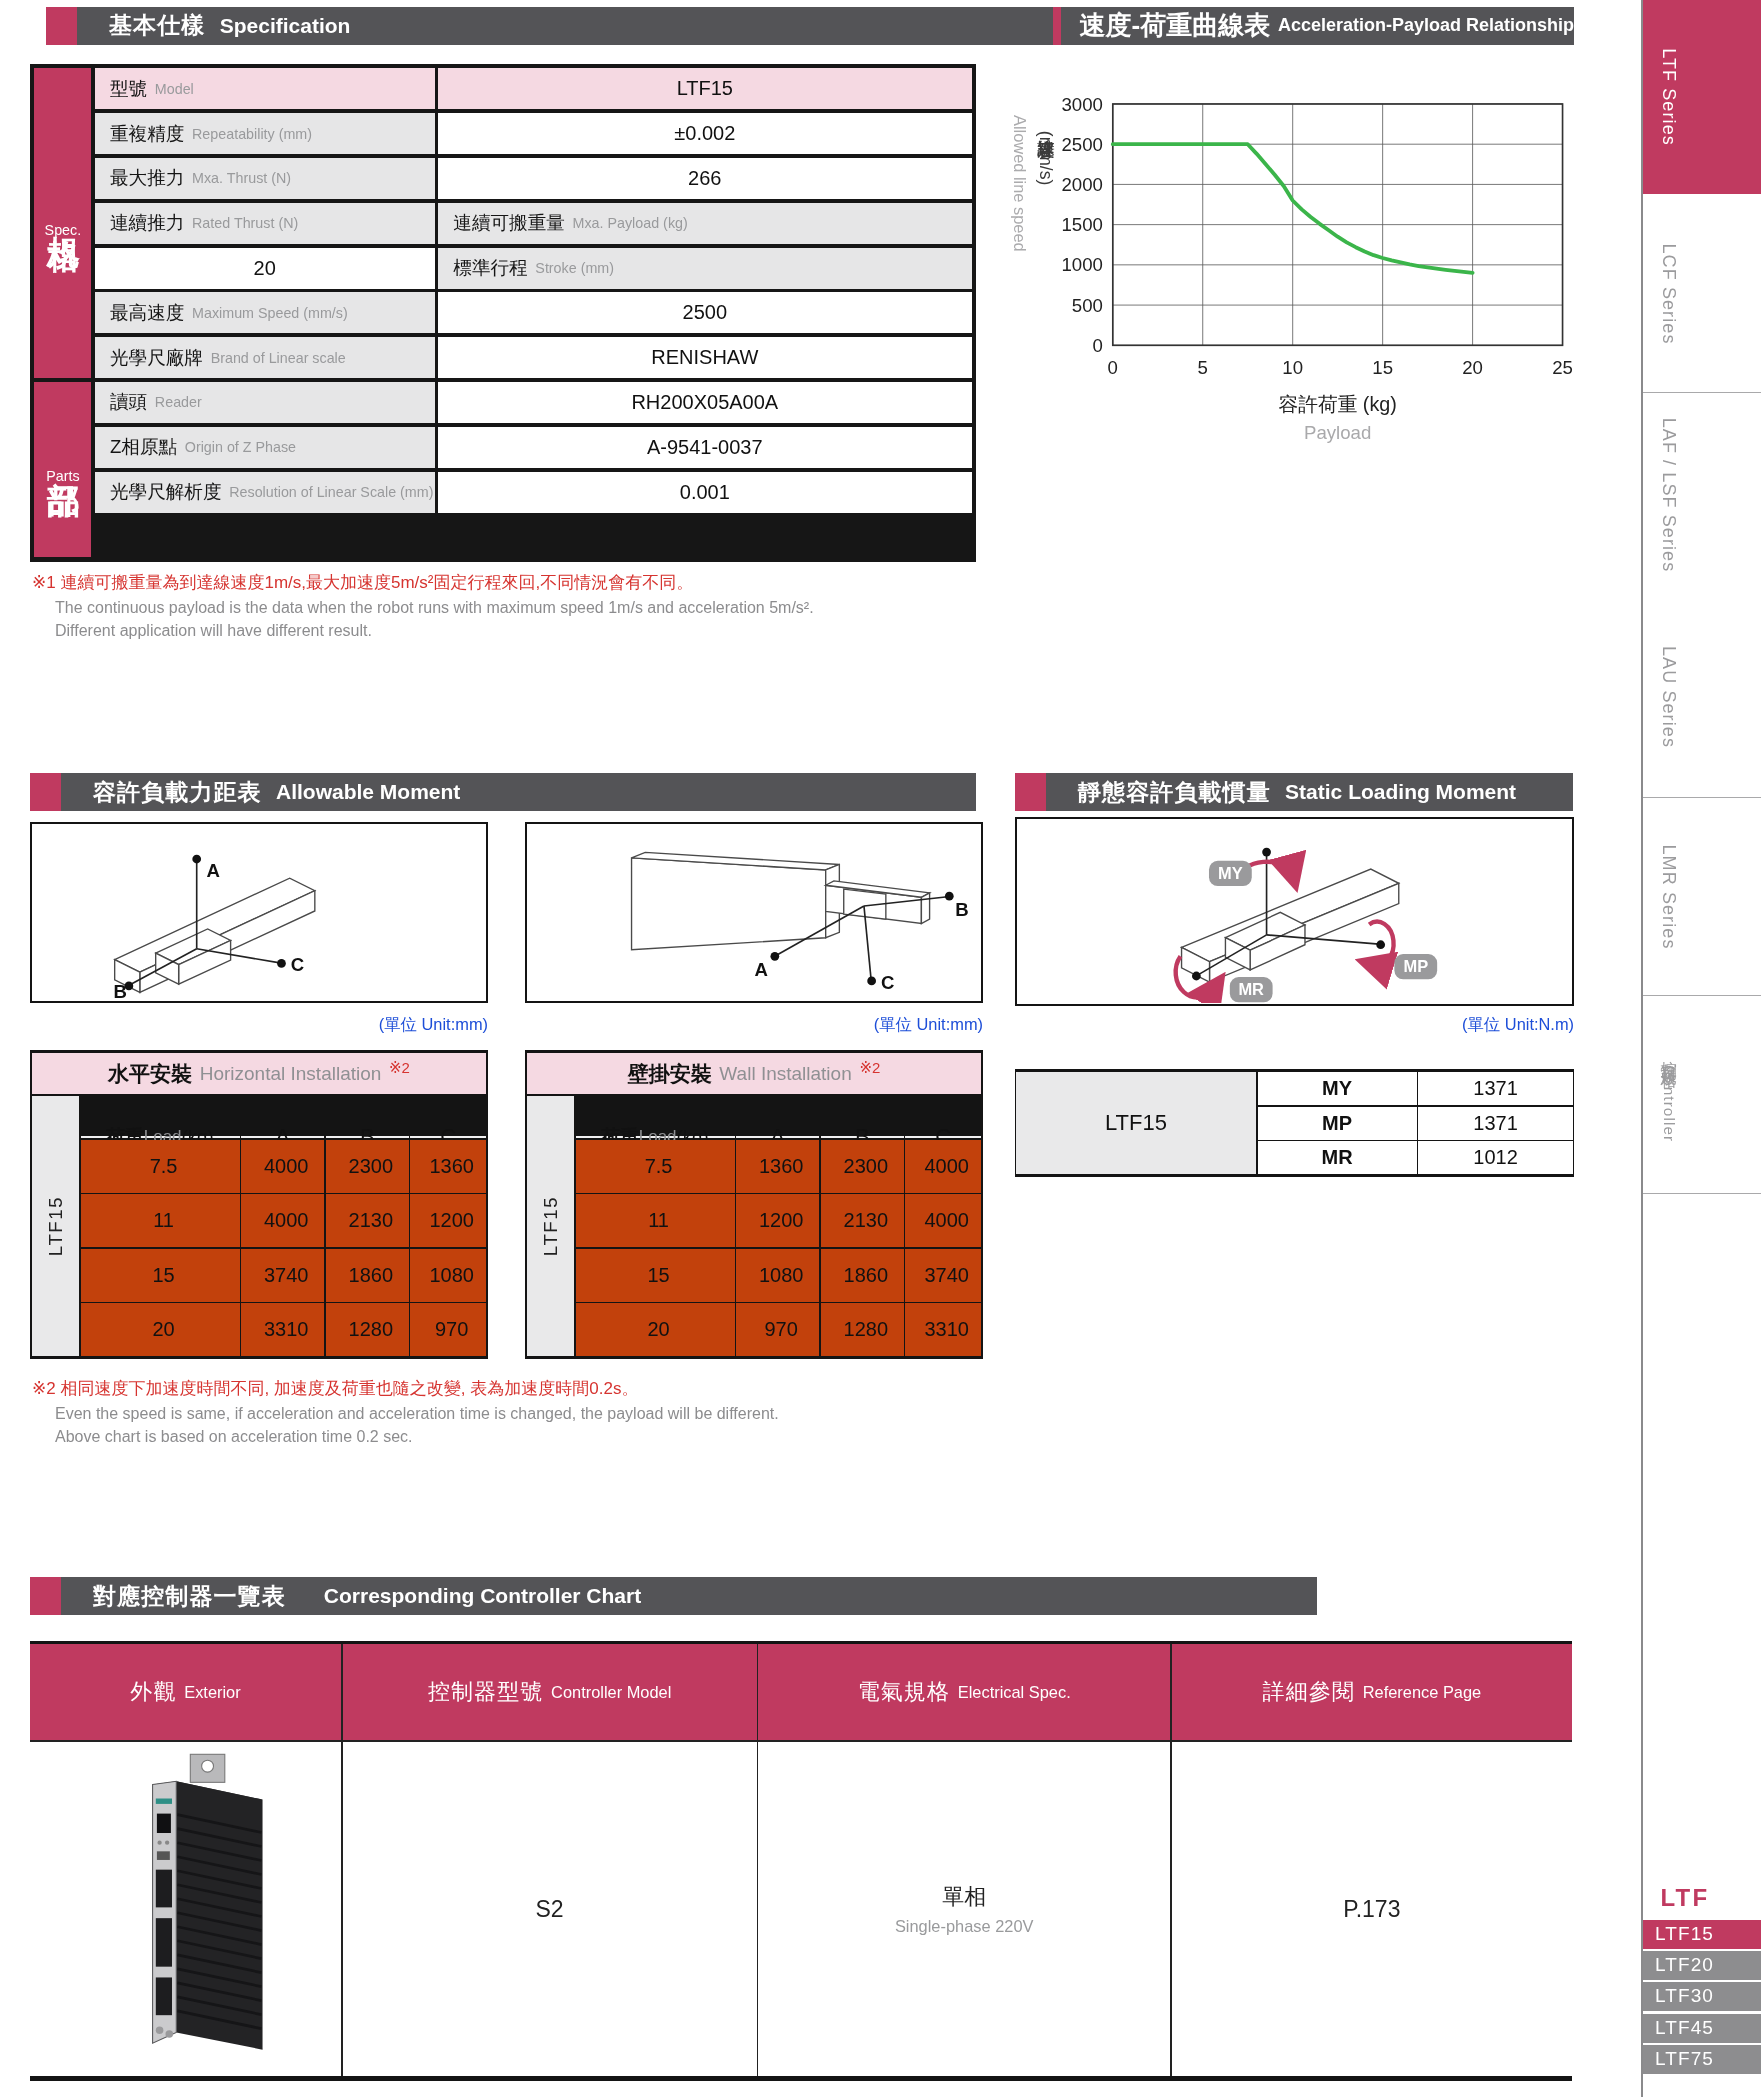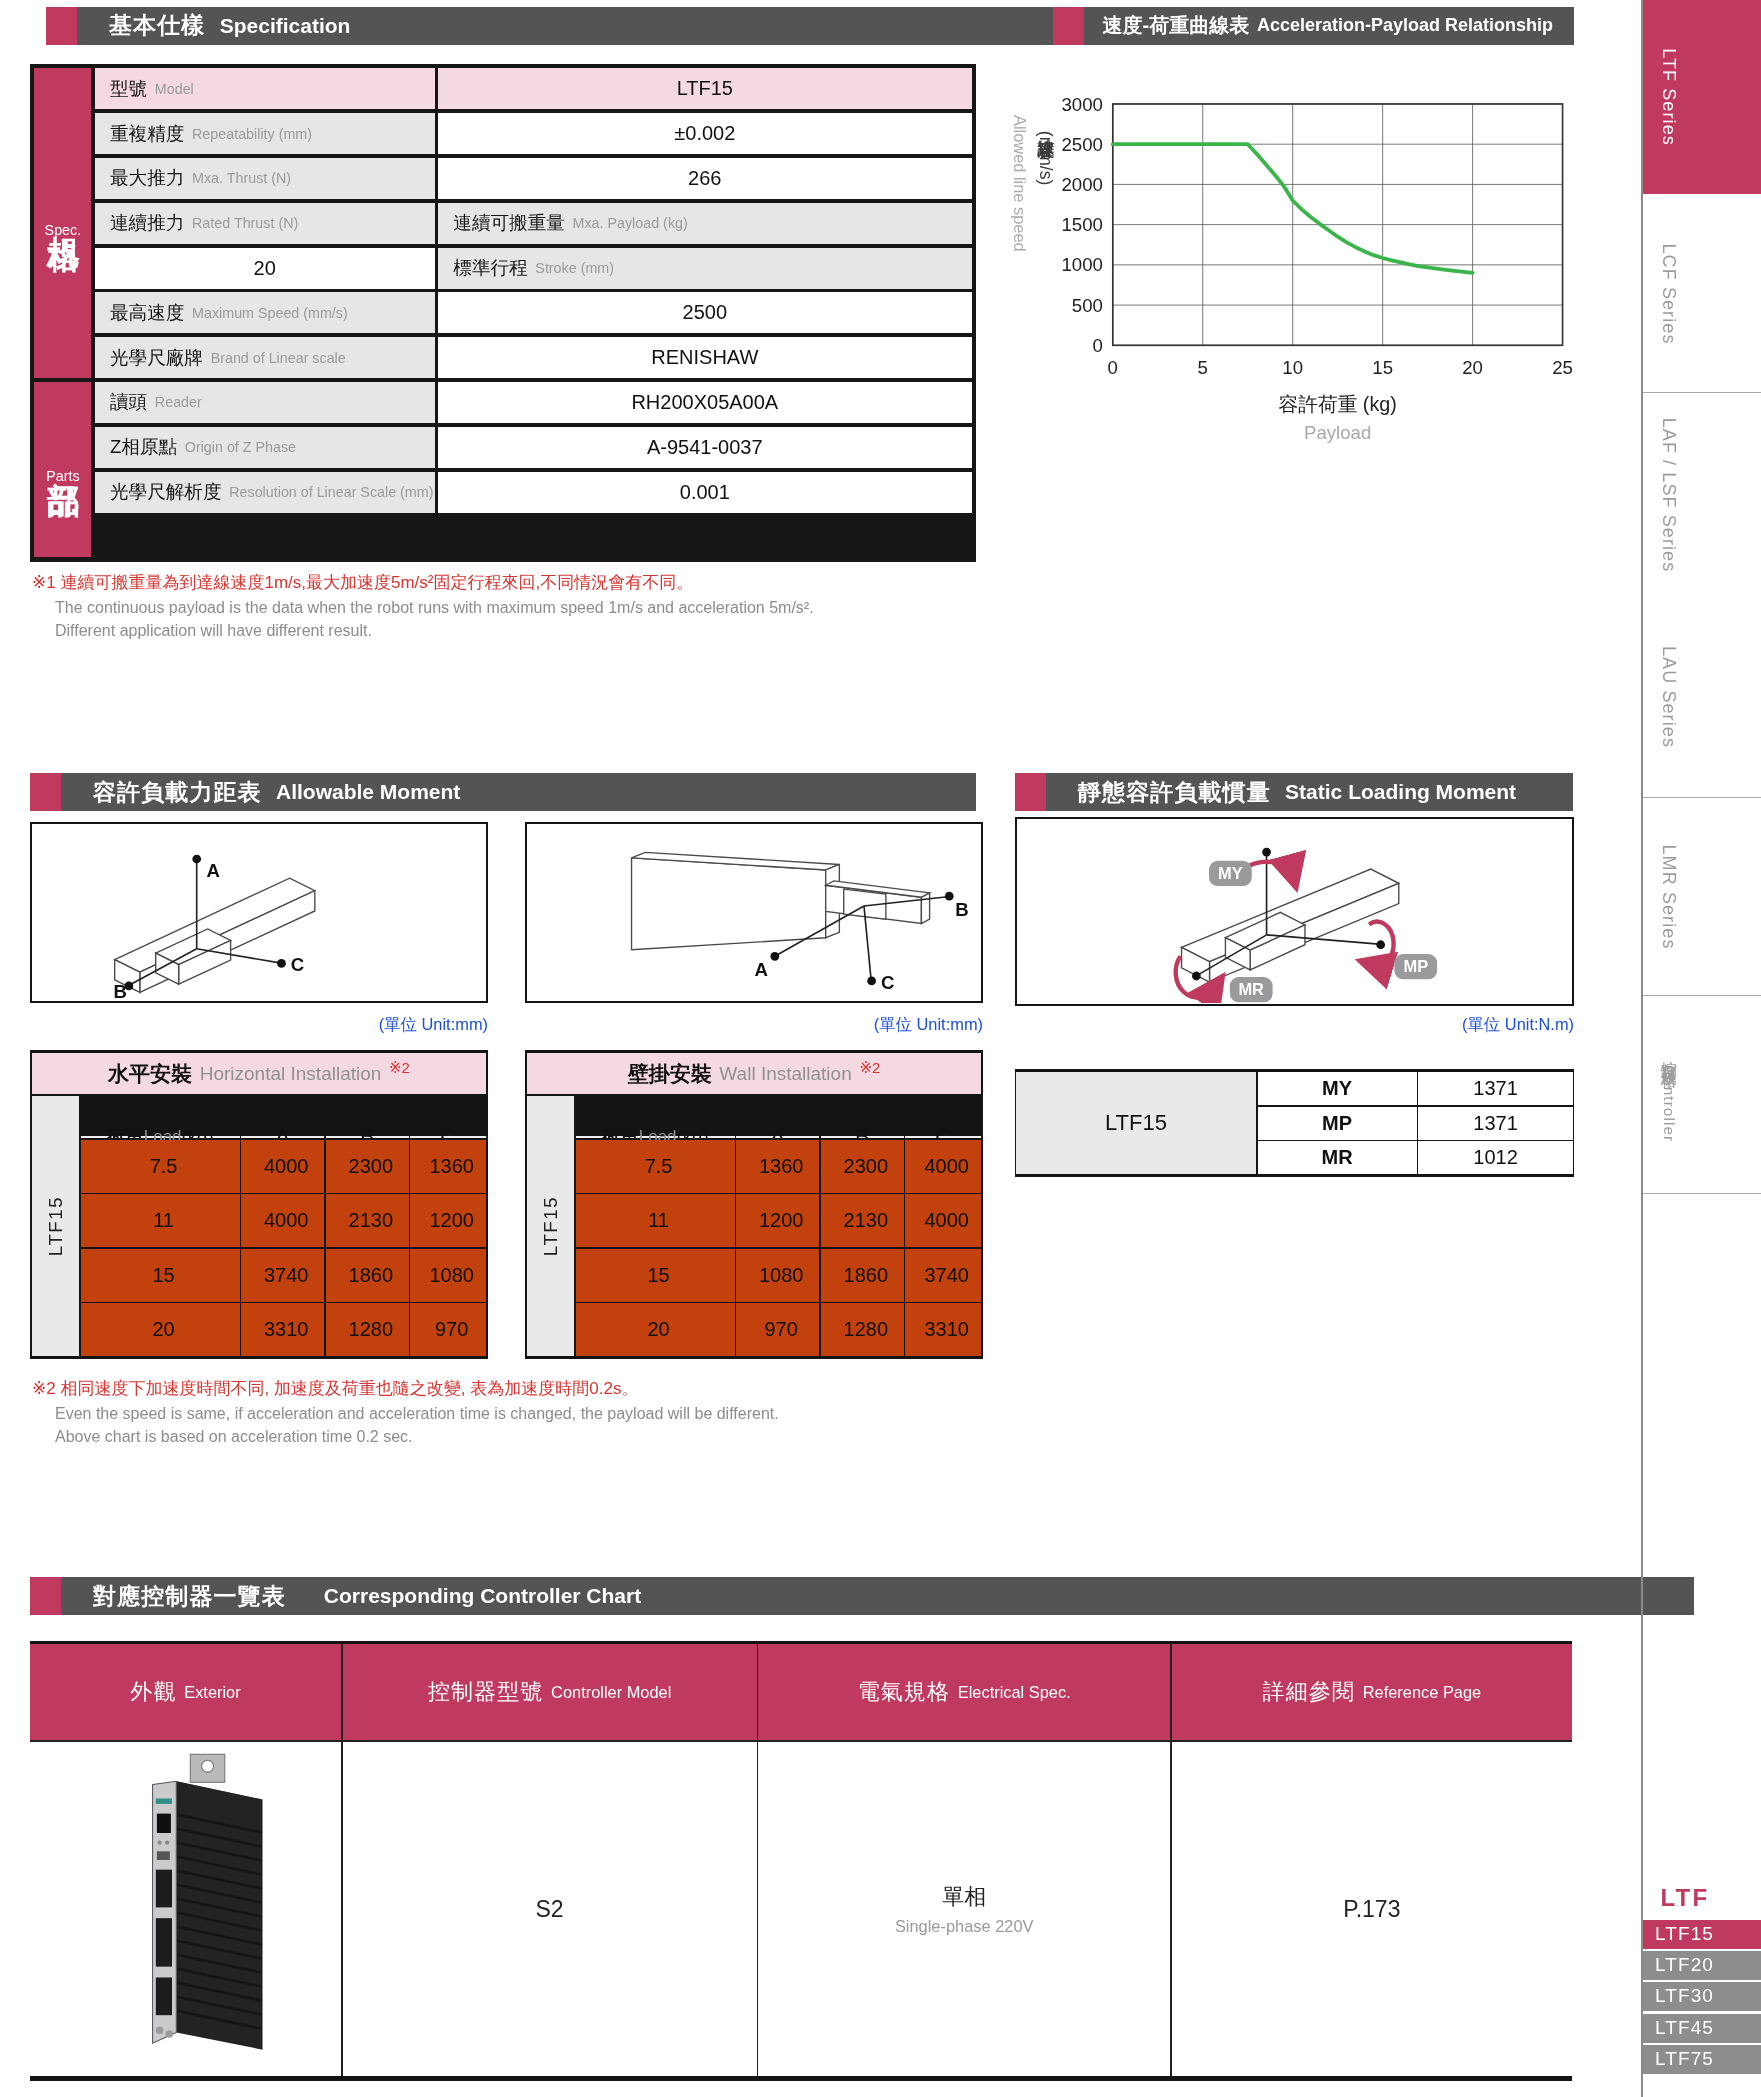--- a/index.html
+++ b/index.html
@@ -5,21 +5,21 @@
   html,body{margin:0;padding:0;background:#fff;}
   body{width:1762px;height:2097px;position:relative;font-family:"Liberation Sans","DejaVu Sans",sans-serif;color:#111;}
   .abs{position:absolute;}
   
   .section-bar{display:flex;align-items:stretch;height:38px;}
   .section-bar .sq{width:31px;background:#c03a60;}
   .section-bar .bar{flex:1;background:#545457;display:flex;align-items:center;padding-left:32px;color:#fff;white-space:nowrap;}
   .bar .zh{font-size:23px;font-weight:bold;letter-spacing:1.1px;}
   .bar .en{font-size:21px;font-weight:bold;margin-left:14.3px;}
   .section-bar.small .bar{padding-left:18.6px;}
-  .section-bar.small .zh{font-size:20px;letter-spacing:0;}
+  .section-bar.small .zh{font-size:26px;letter-spacing:0;}
   .section-bar.small .en{font-size:18px;margin-left:7.7px;}
   .section-bar.wide .en{margin-left:38px;}
   
   .spec{left:30px;top:64px;width:946px;background:#161616;padding:4.4px;display:grid;
         grid-template-columns:57px 340px 1fr;grid-auto-rows:41px;gap:3.8px 3.3px;box-sizing:border-box;}
   .sband{grid-column:1;background:#c03a60;color:#fff;display:flex;flex-direction:column;align-items:center;justify-content:center;}
   .sband .bzh{writing-mode:vertical-rl;text-orientation:upright;font-size:33px;font-weight:bold;letter-spacing:4.4px;}
   .sband .ben{font-size:14.3px;margin-top:4.4px;}
   .scell{background:#e6e6e7;display:flex;align-items:center;padding-left:15.3px;gap:7.7px;white-space:nowrap;overflow:hidden;}
   .scell .lzh{font-size:18.6px;color:#151515;}
@@ -395,21 +395,21 @@
   <div class="key">MP</div>
   <div class="val">1371</div>
   <div class="key">MR</div>
   <div class="val">1012</div>
 </div>
 
 <div class="abs fnzh" style="left:32px;top:1377px;">※2 相同速度下加速度時間不同, 加速度及荷重也隨之改變, 表為加速度時間0.2s。</div>
 <div class="abs fnen" style="left:55px;top:1405px;">Even the speed is same, if acceleration and acceleration time is changed, the payload will be different.</div>
 <div class="abs fnen" style="left:55px;top:1428px;">Above chart is based on acceleration time 0.2 sec.</div>
 
-<div class="abs section-bar wide" style="left:30px;top:1577px;width:1664px;text-align:center;">
+<div class="abs section-bar wide" style="left:30px;top:1577px;width:1287px;text-align:center;">
   <div class="sq"></div>
   <div class="bar">
       <span class="zh">對應控制器一覽表</span>
       <span class="en">Corresponding Controller Chart</span>
     </div>
 </div>
 
 <div class="abs ctable">
   <div class="chead">
       <span class="zh">外觀</span>

